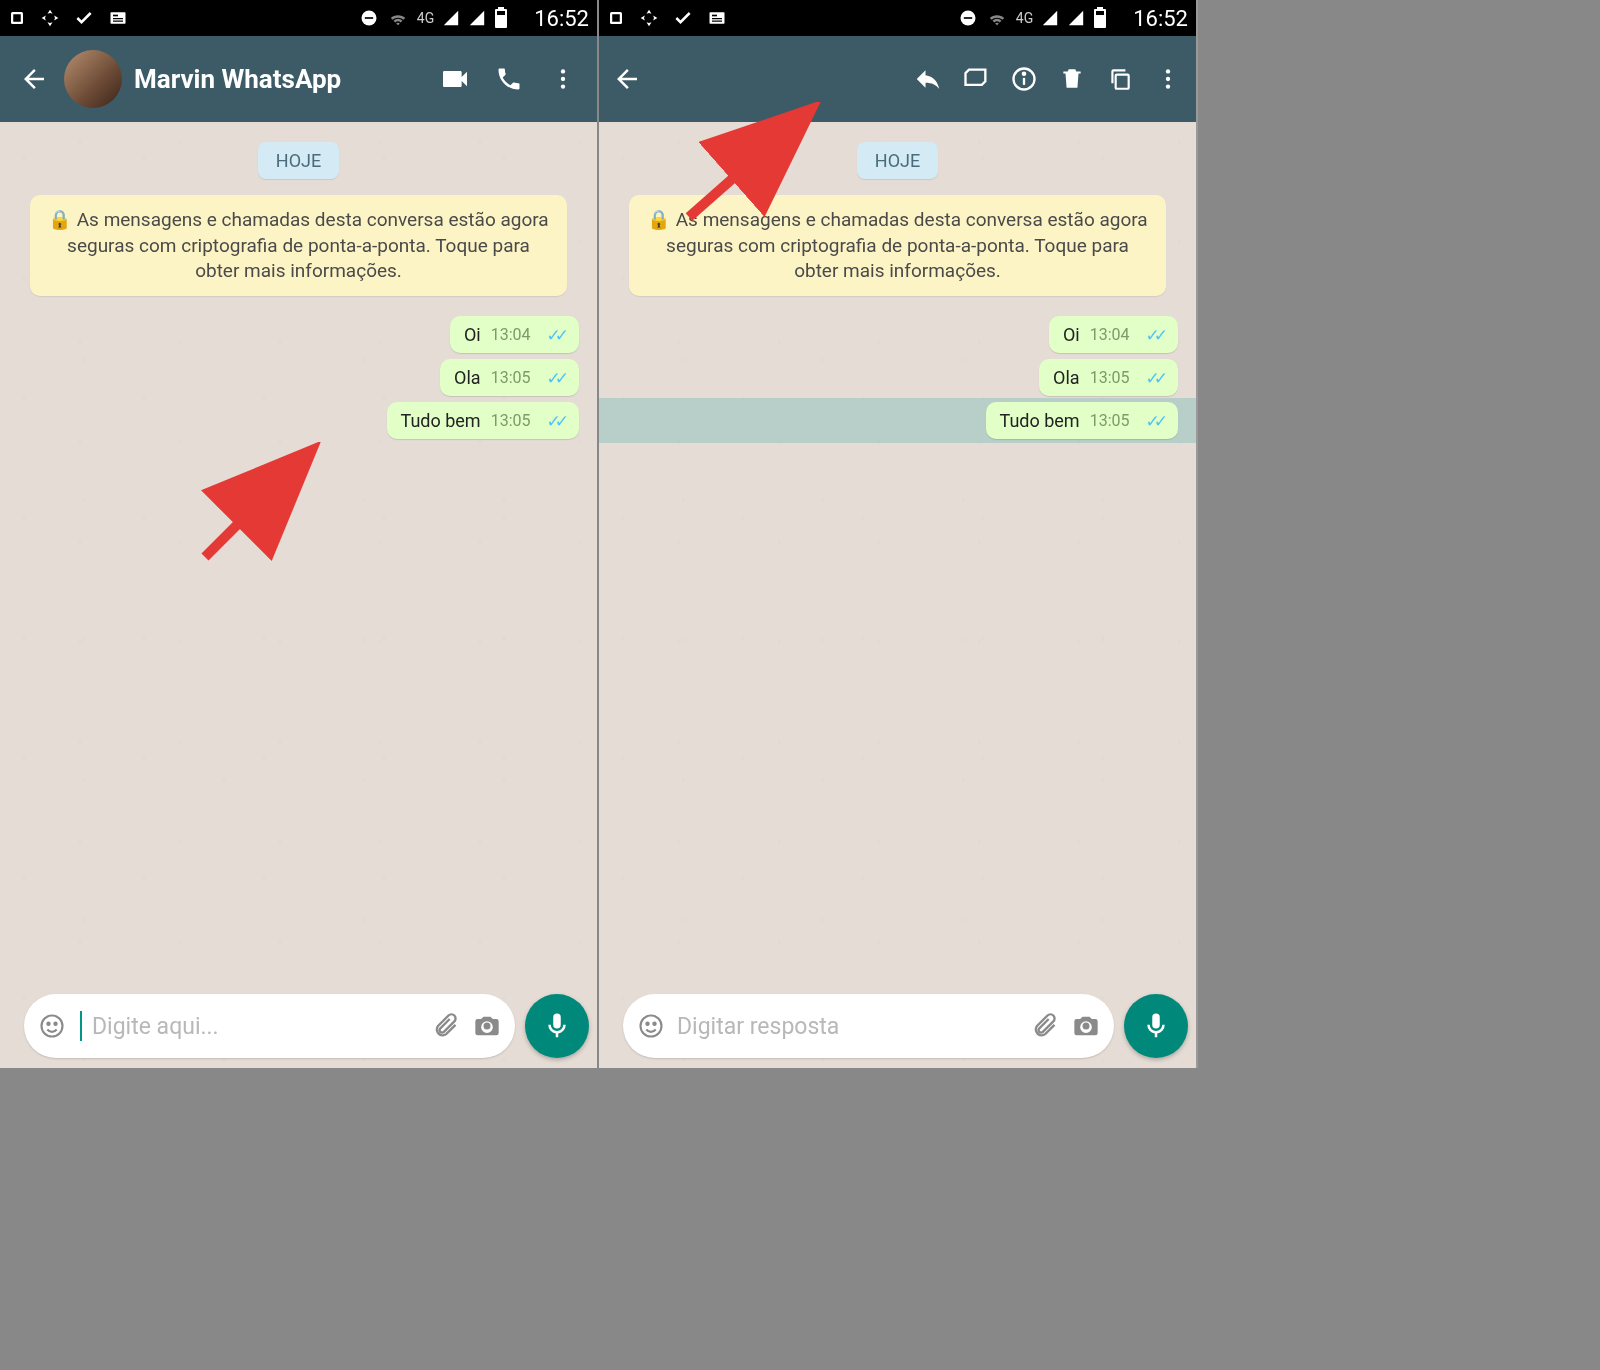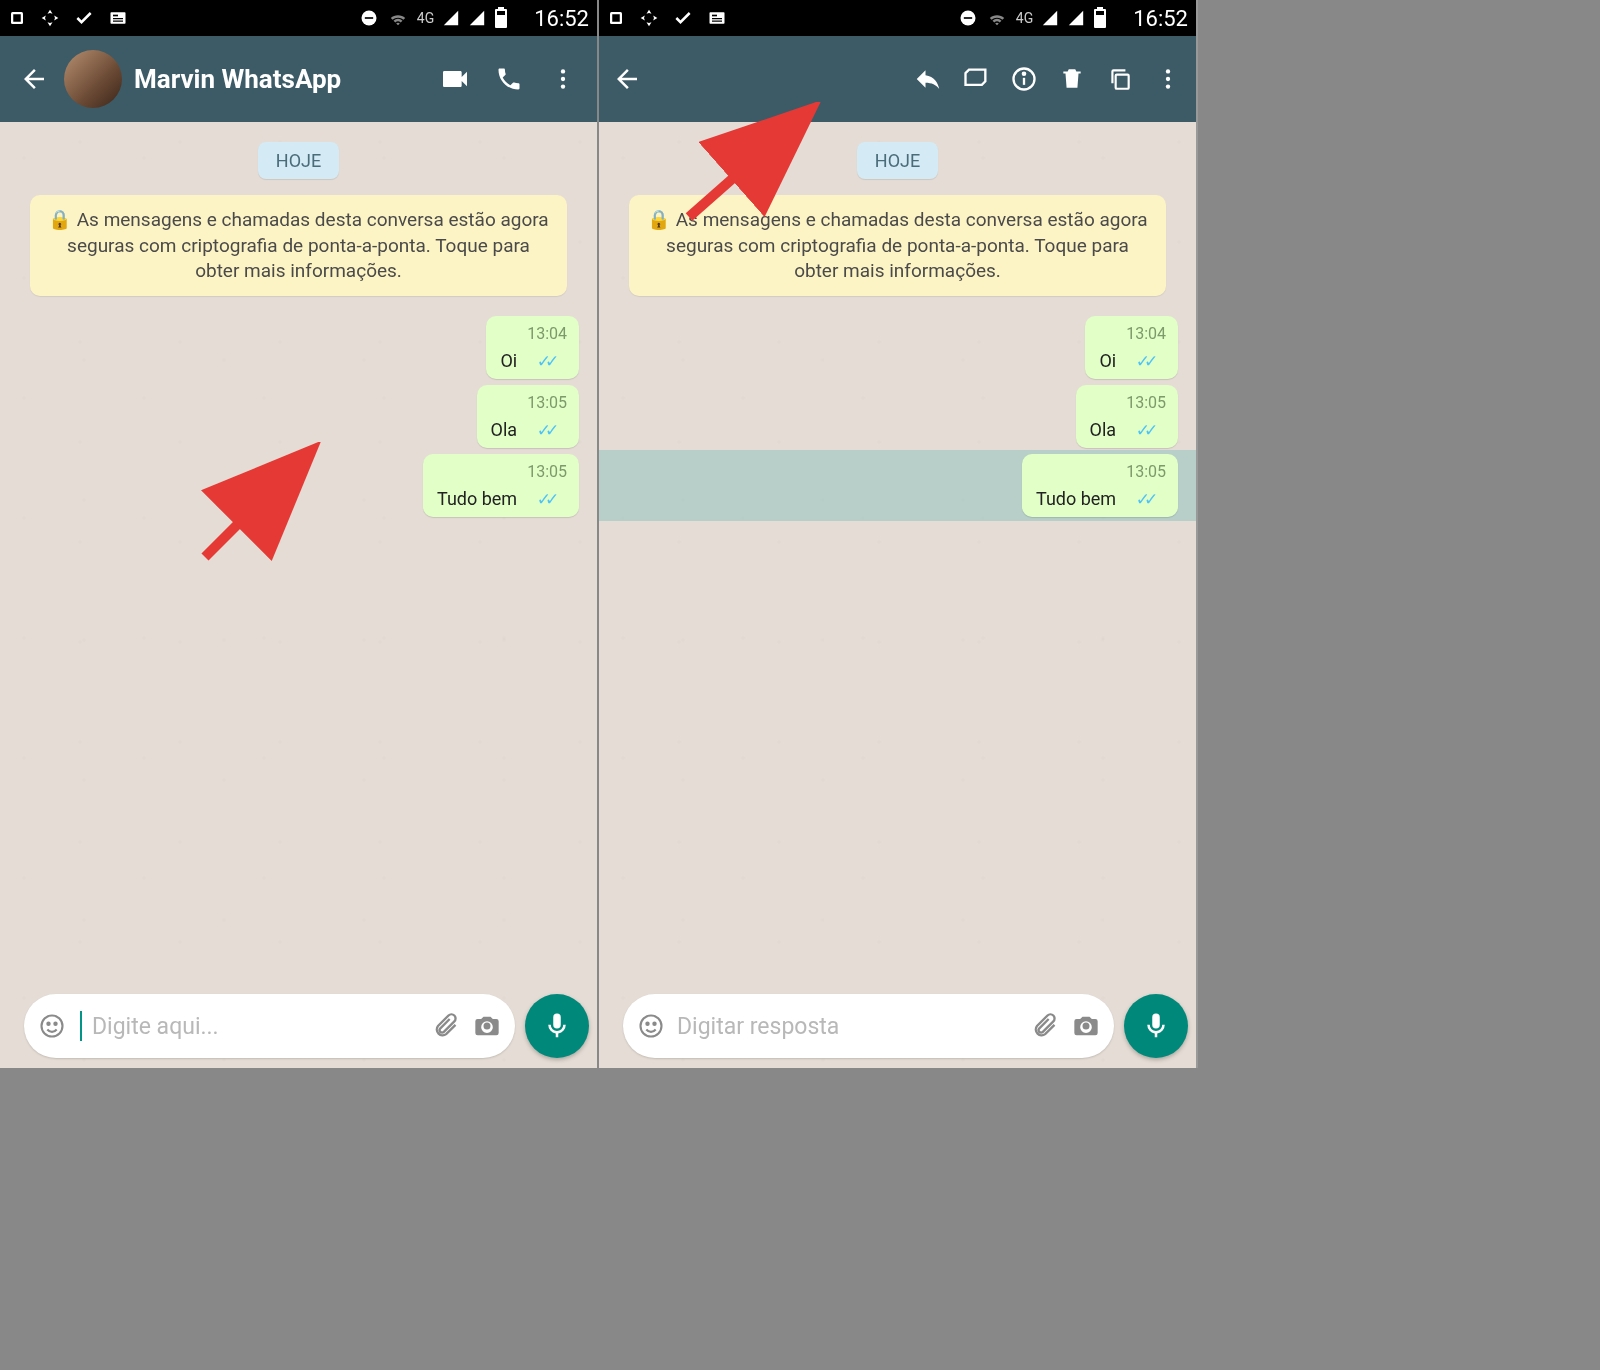--- a/index.html
+++ b/index.html
@@ -116,21 +116,21 @@
     padding: 8px 12px 8px 14px;
     box-shadow: 0 1px 1px rgba(0,0,0,0.12);
     display: flex;
     align-items: flex-end;
     gap: 10px;
     max-width: 82%;
     position: relative;
     z-index: 1;
   }
   .bubble .text { font-size: 18px; color: #222; }
-  .bubble .meta { display: flex; align-items: center; gap: 8px; flex-direction: column; }
+  .bubble .meta { display: flex; align-items: center; gap: 16px; }
   .bubble .time { font-size: 16px; color: #7d9a6a; }
   .ticks { color: #4fc3f7; font-size: 17px; letter-spacing: -6px; margin-right: 4px;}
   .input-bar {
     position: absolute;
     bottom: 10px;
     left: 24px;
     right: 8px;
     display: flex;
     gap: 10px;
     align-items: center;

